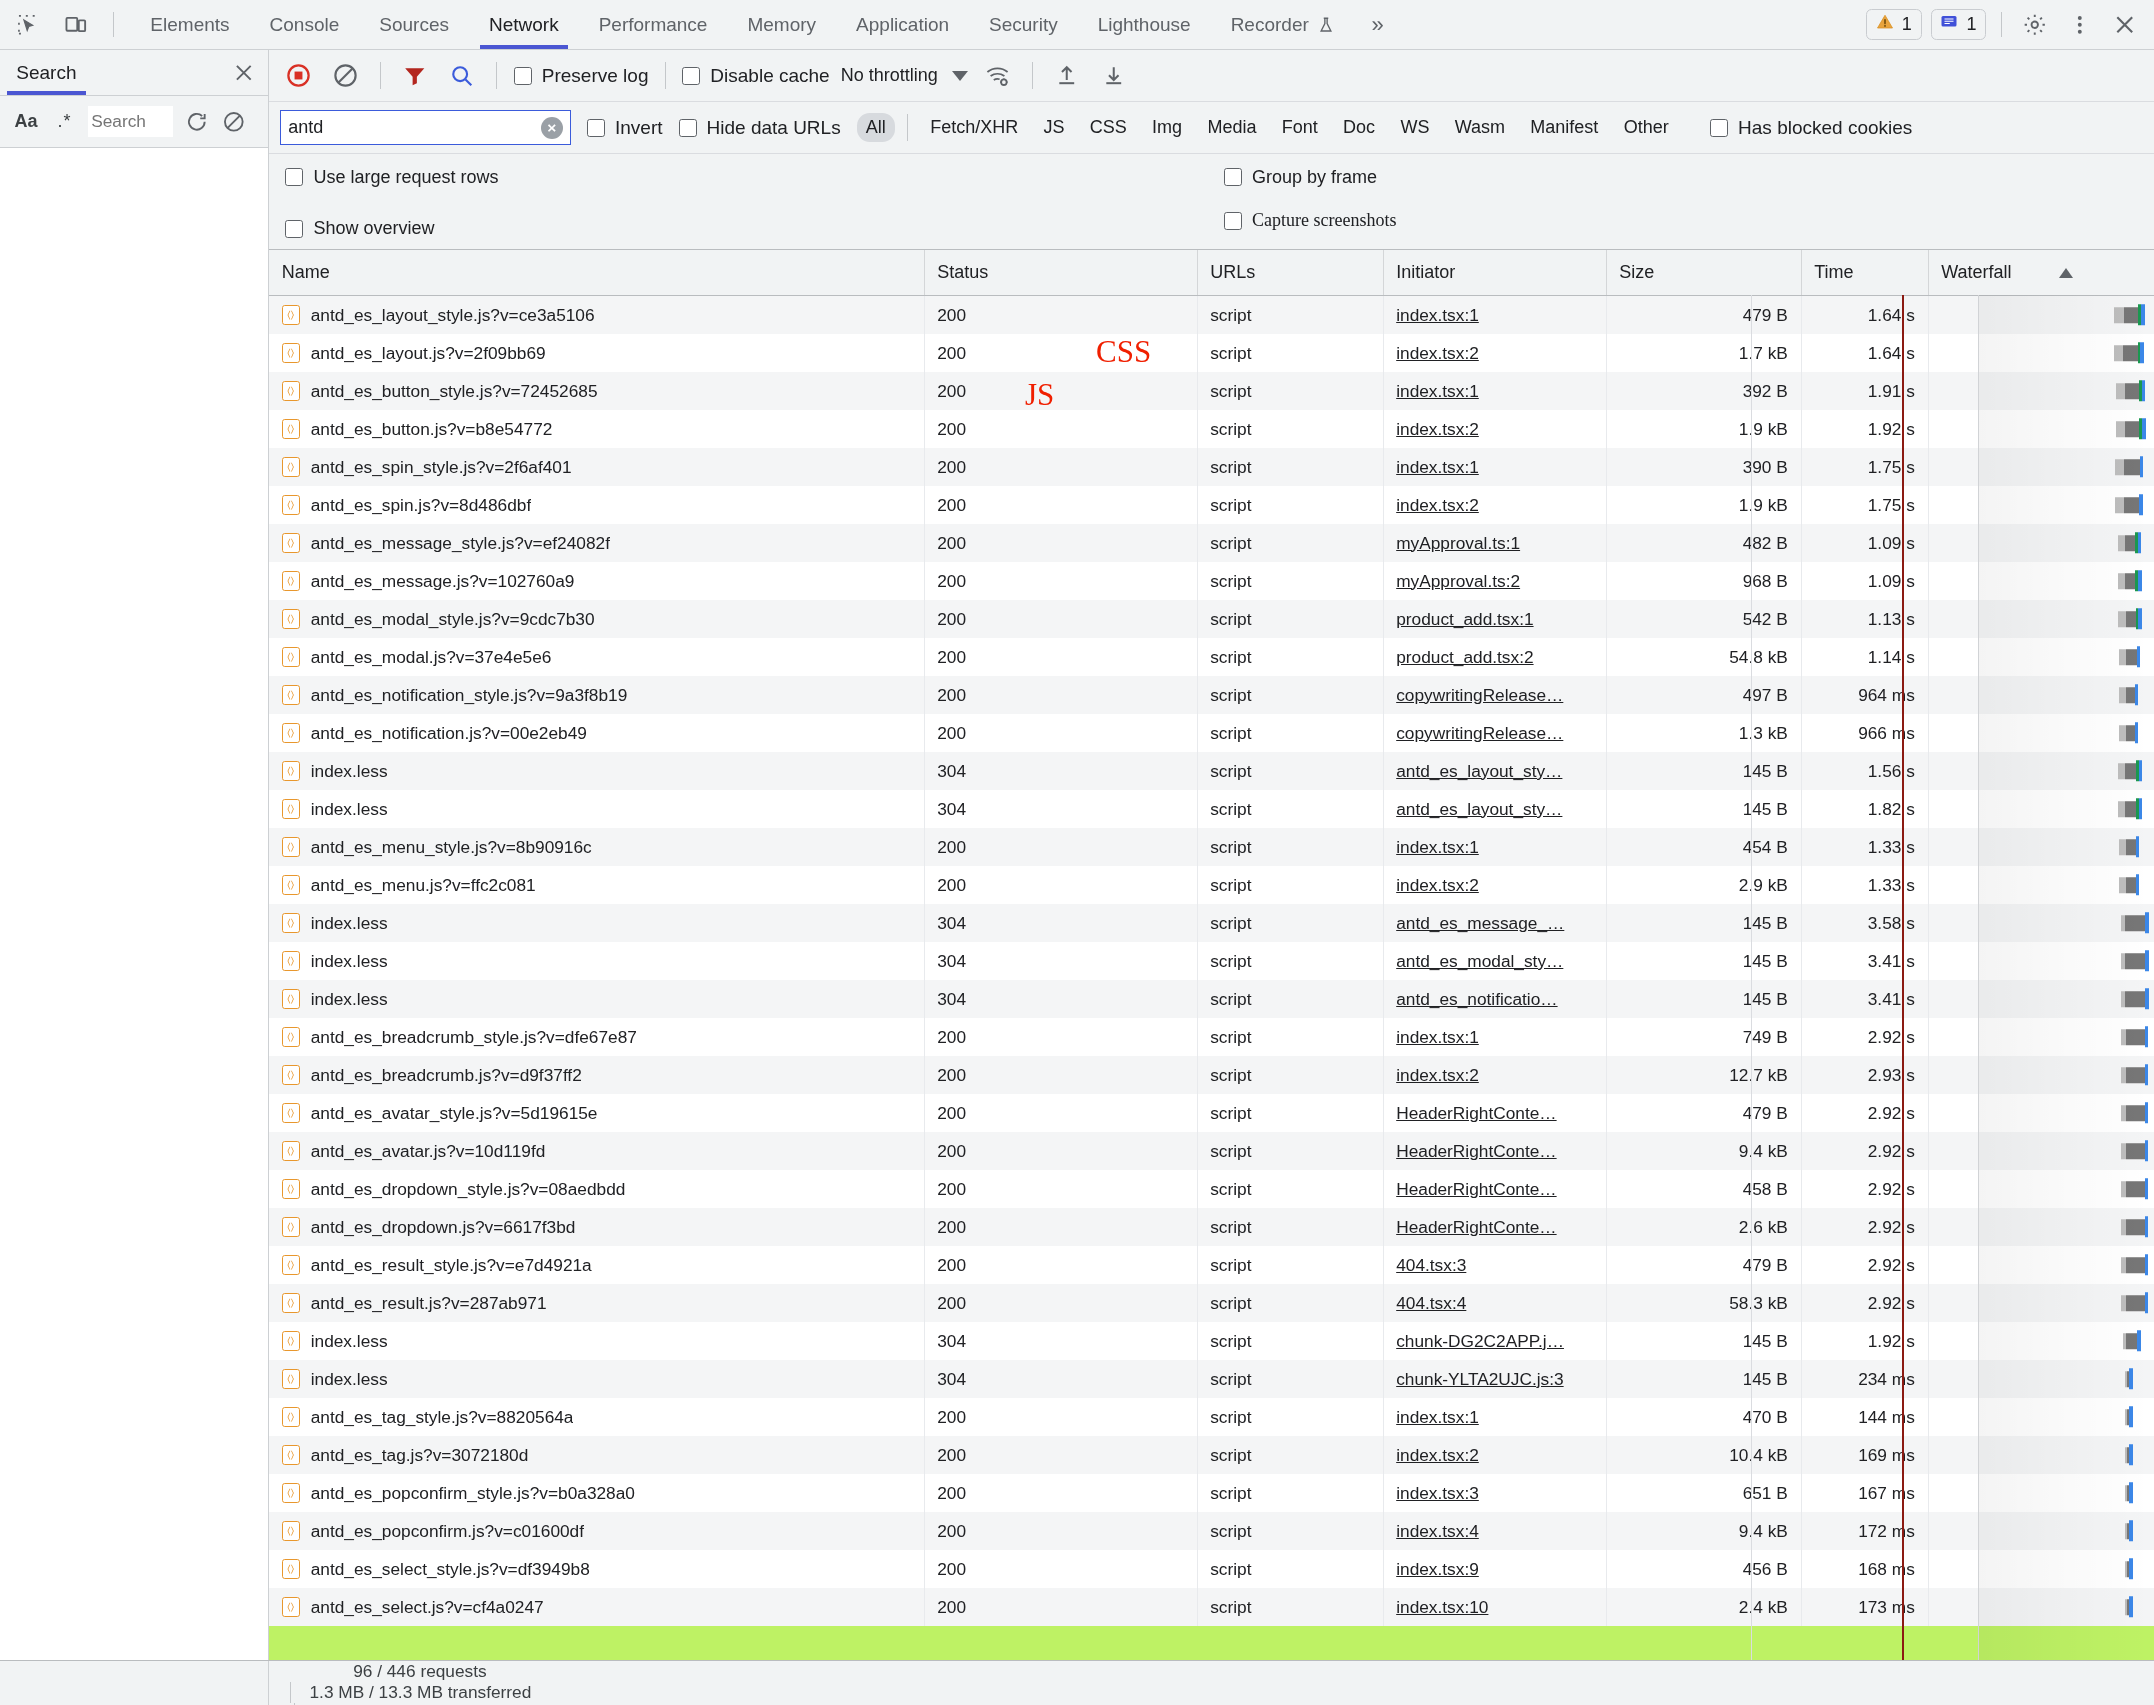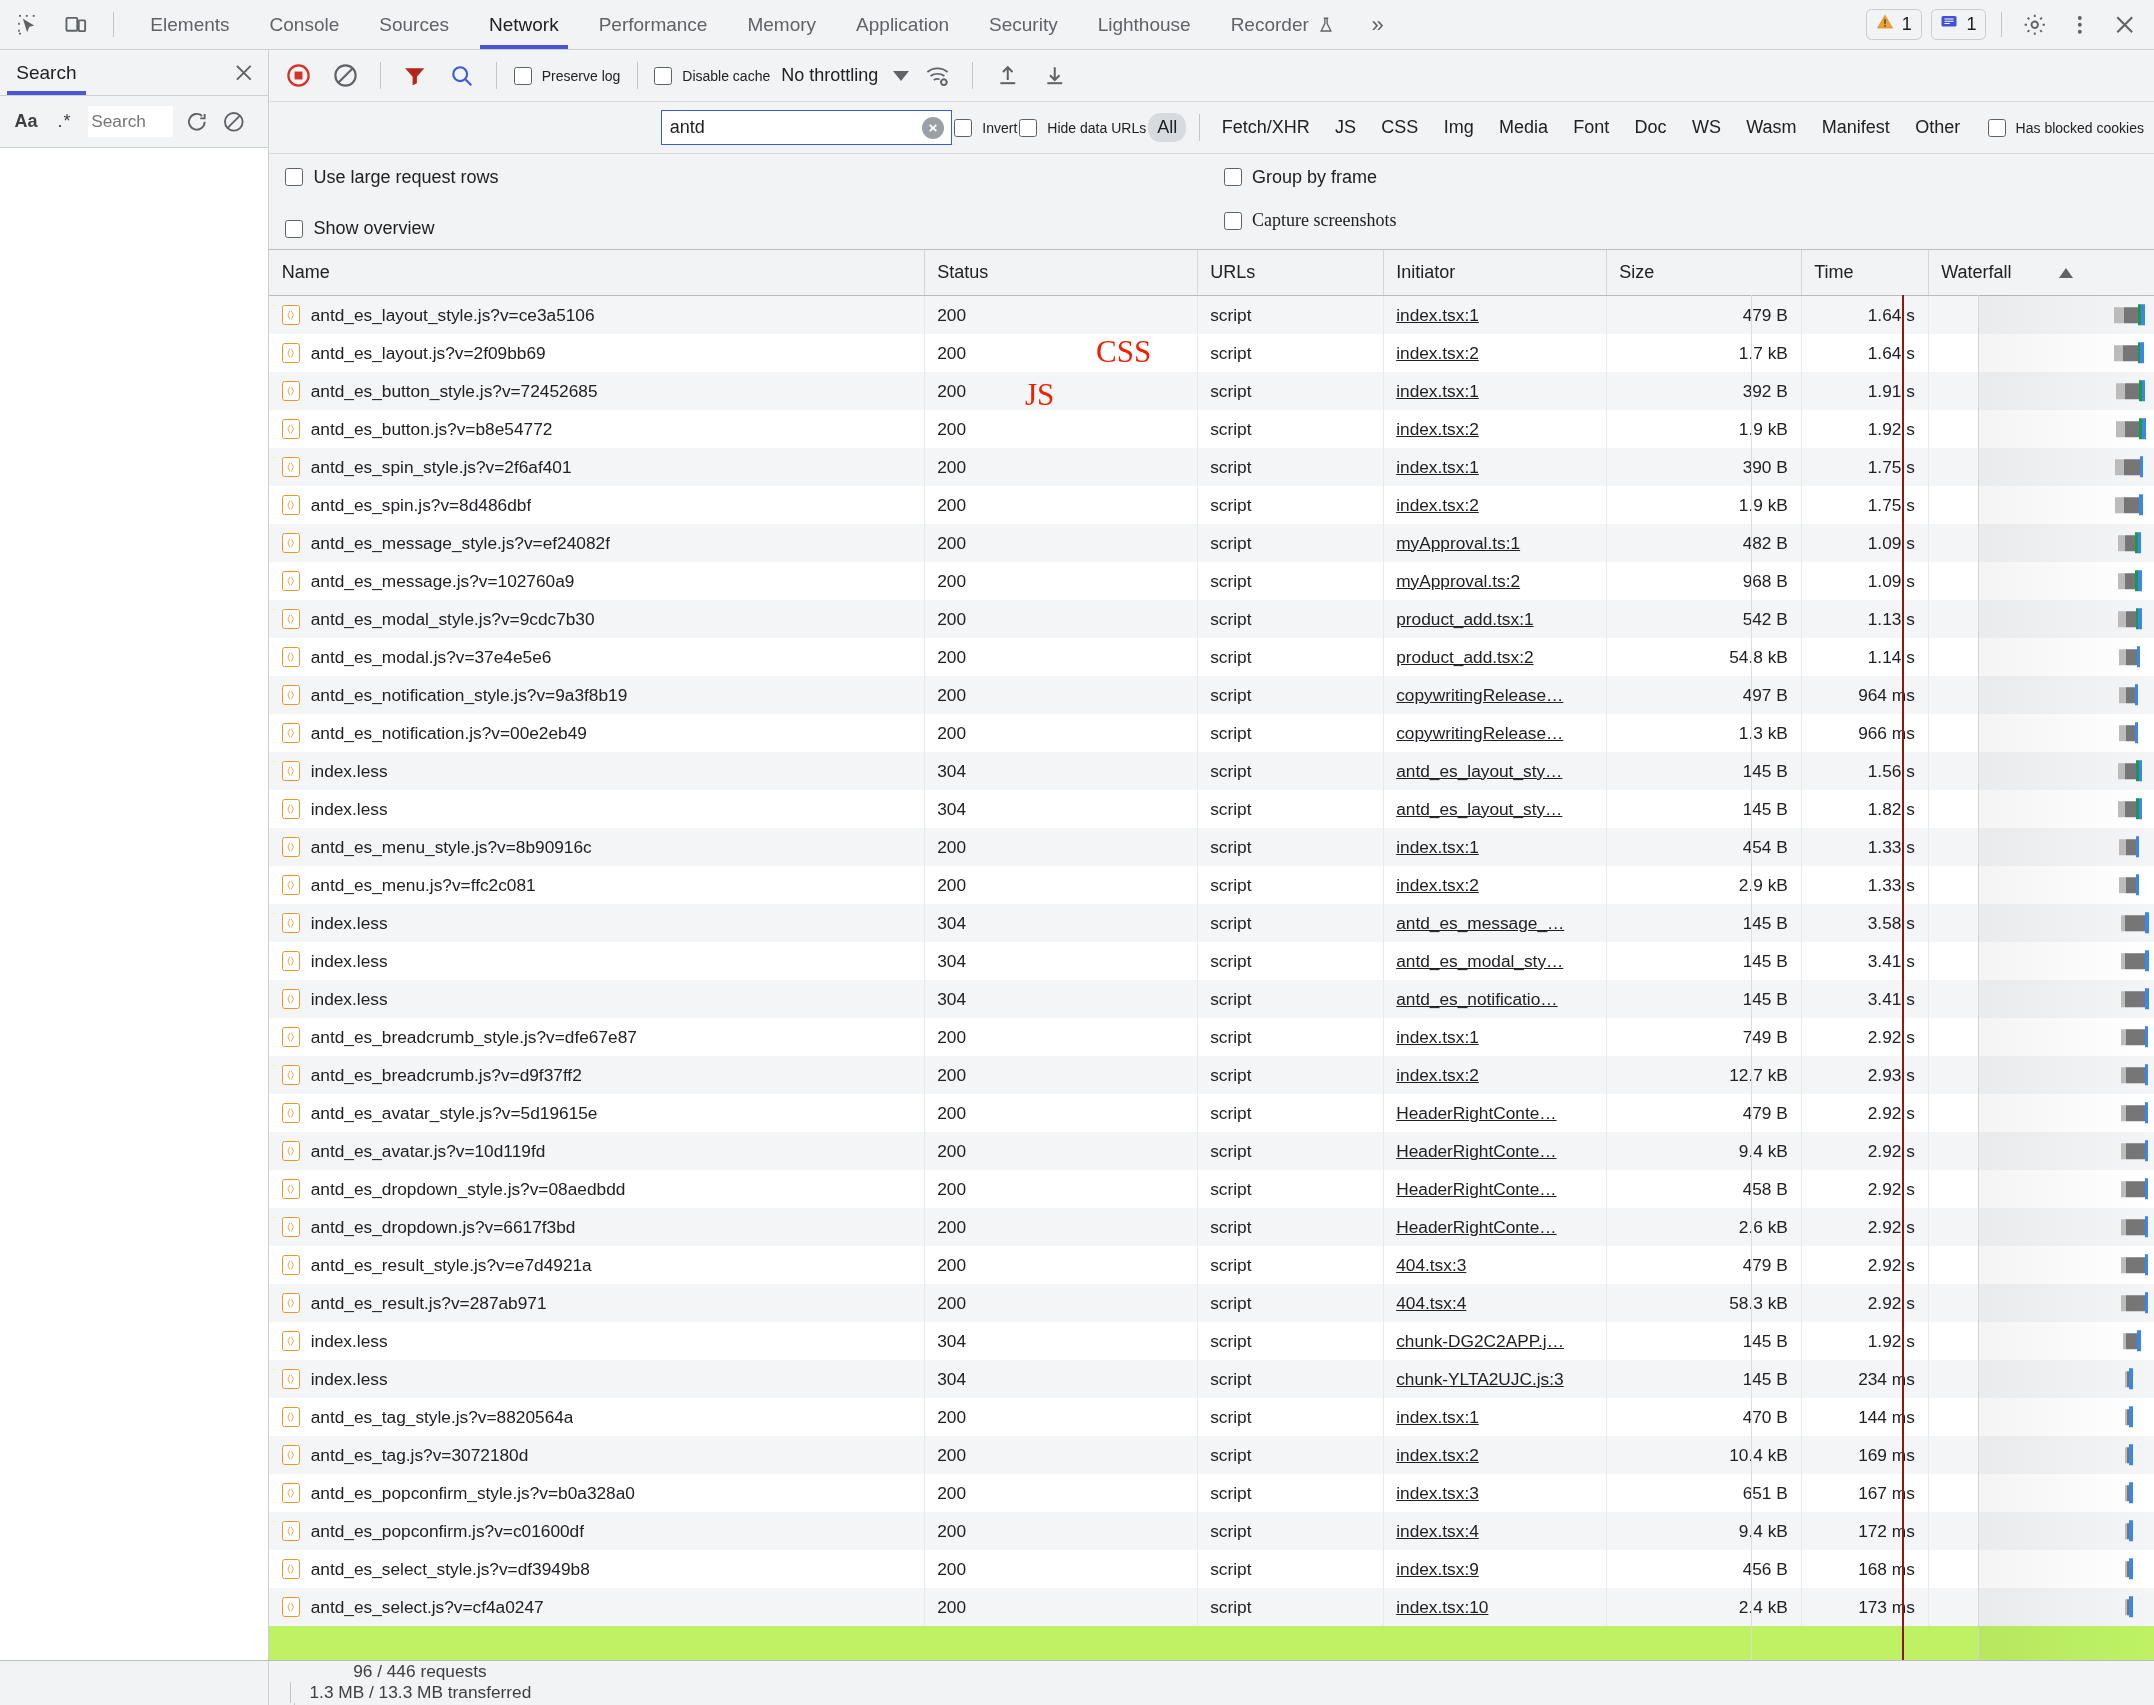--- a/index.html
+++ b/index.html
@@ -66,31 +66,31 @@
 
   
   .netpane{flex:1;display:flex;flex-direction:column;min-width:0;background:#fff;position:relative;}
 
   .ntoolbar{
     height:51px;min-height:51px;background:#f1f3f4;border-bottom:0.9px solid #dadce0;
     display:flex;align-items:center;padding:0 11px;gap:11px;
   }
   .nt-ico{width:36px;height:36px;display:flex;align-items:center;justify-content:center;color:#5f6368;}
   .vsep{width:0.9px;height:27px;background:#c4c7ca;margin:0 5.5px;}
-  .cb-lbl{display:flex;align-items:center;gap:10px;font-size:14px;color:#202124;white-space:nowrap;}
+  .cb-lbl{display:flex;align-items:center;gap:10px;font-size:19px;color:#202124;white-space:nowrap;}
   .cbox{
     width:18px;height:18px;border:1.8px solid #5f6368;border-radius:2.7px;background:#fff;box-sizing:border-box;
   }
   .throt{display:flex;align-items:center;gap:14.5px;font-size:18px;color:#202124;white-space:nowrap;}
   .caret{width:0;height:0;border-left:8.2px solid transparent;border-right:8.2px solid transparent;border-top:10px solid #5f6368;}
 
   
   .filterrow{
     height:51px;min-height:51px;background:#f1f3f4;border-bottom:0.9px solid #dadce0;
-    display:flex;align-items:center;padding:0 11px;gap:2px;justify-content:flex-end;
+    display:flex;align-items:center;padding:0 11px;gap:16px;
   }
   .fbox{
     position:relative;width:291px;height:35px;border:1.8px solid #3b5bdb;background:#fff;
     display:flex;align-items:center;box-sizing:border-box;
   }
   .fbox input{
     border:none;outline:none;width:100%;height:100%;padding:0 33px 0 7.3px;
     font-family:inherit;font-size:18px;color:#202124;background:transparent;
   }
   .fclear{

